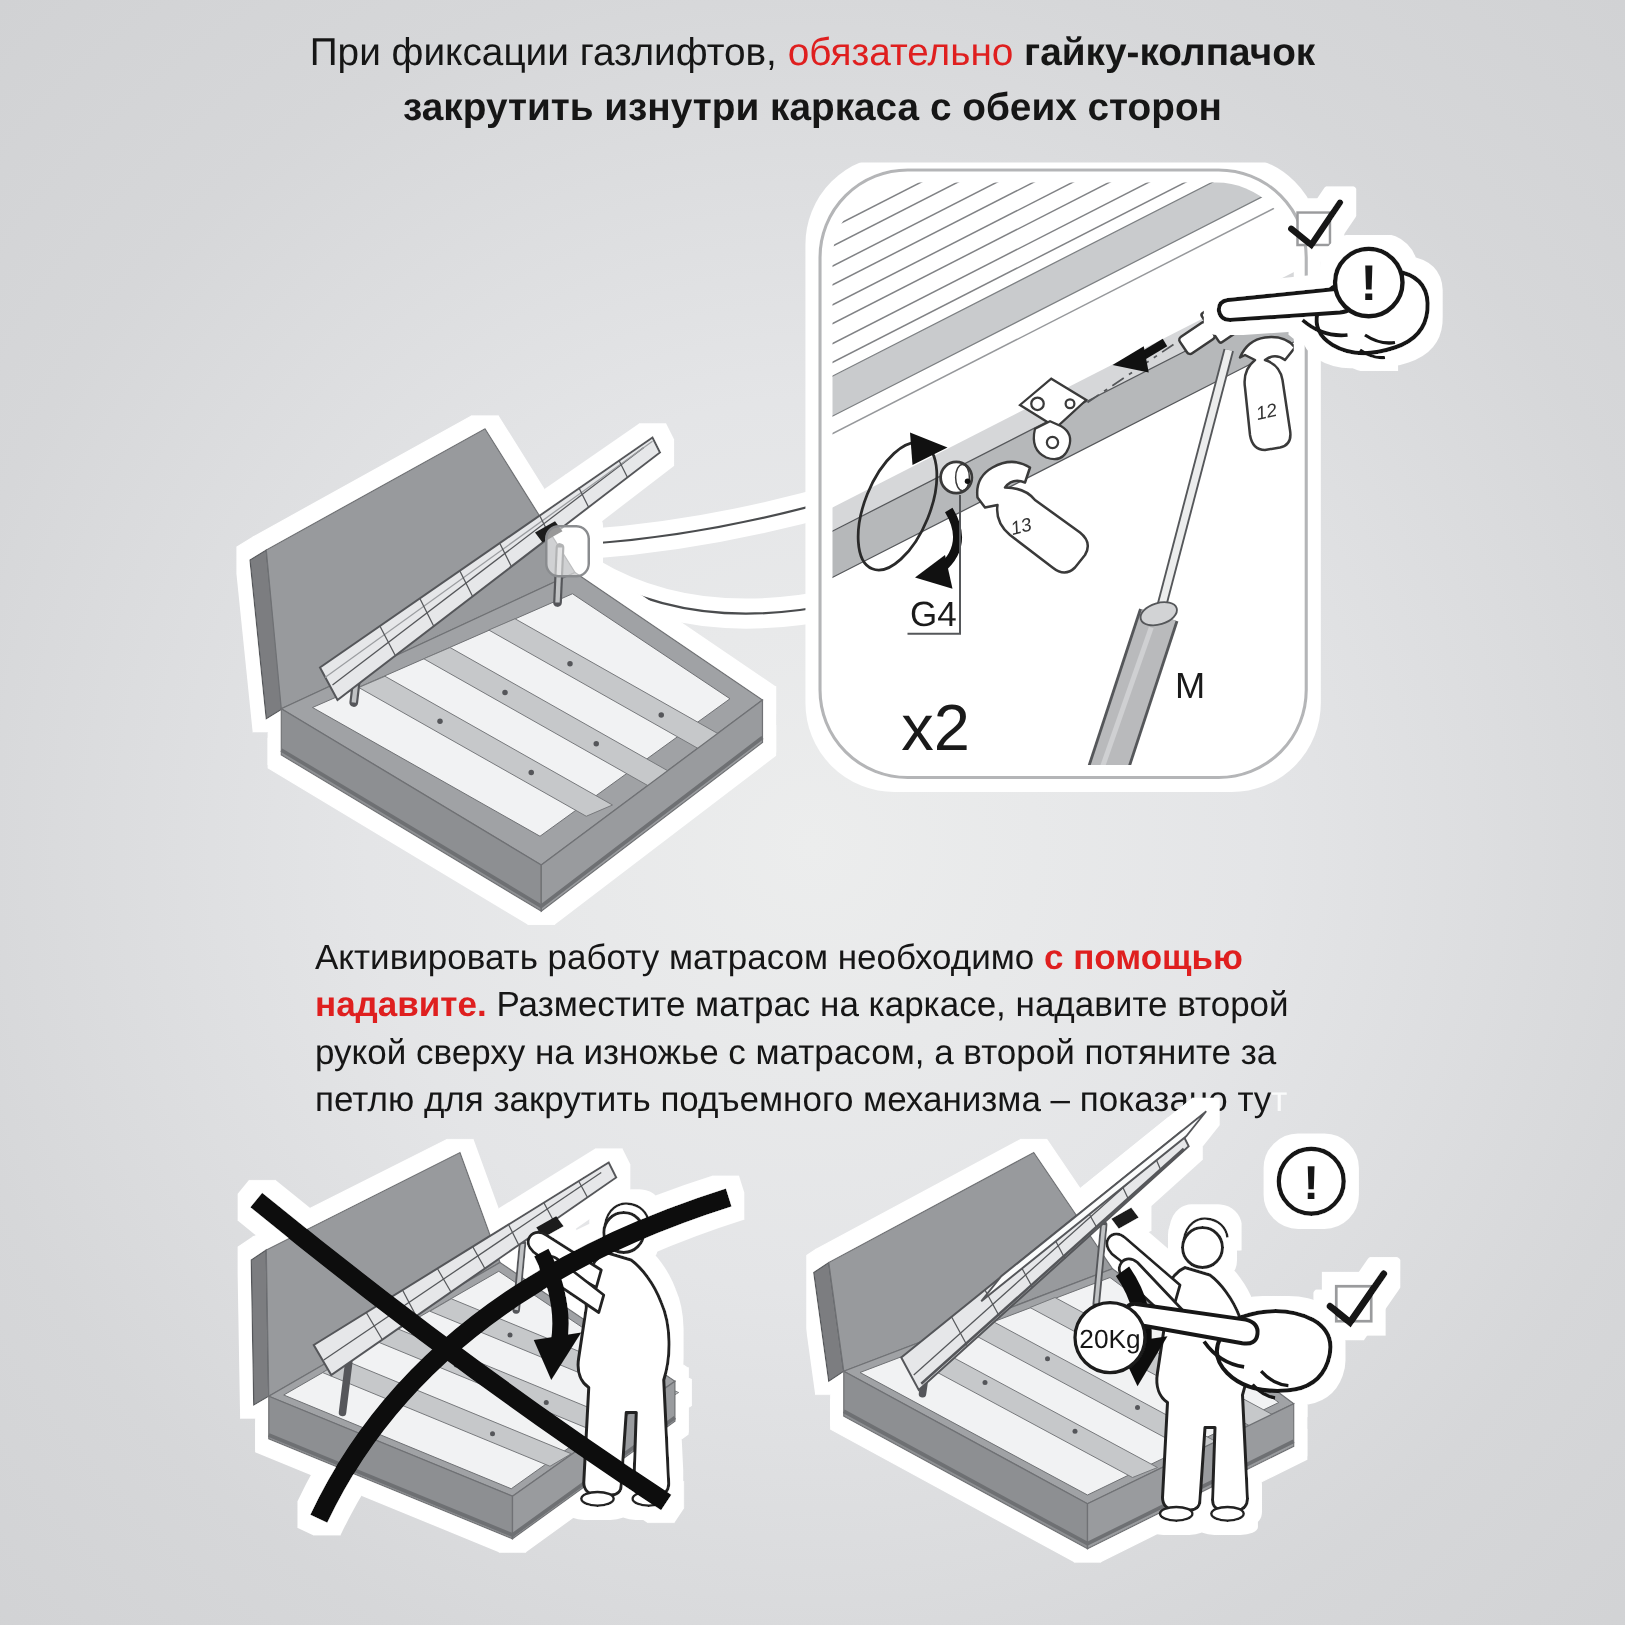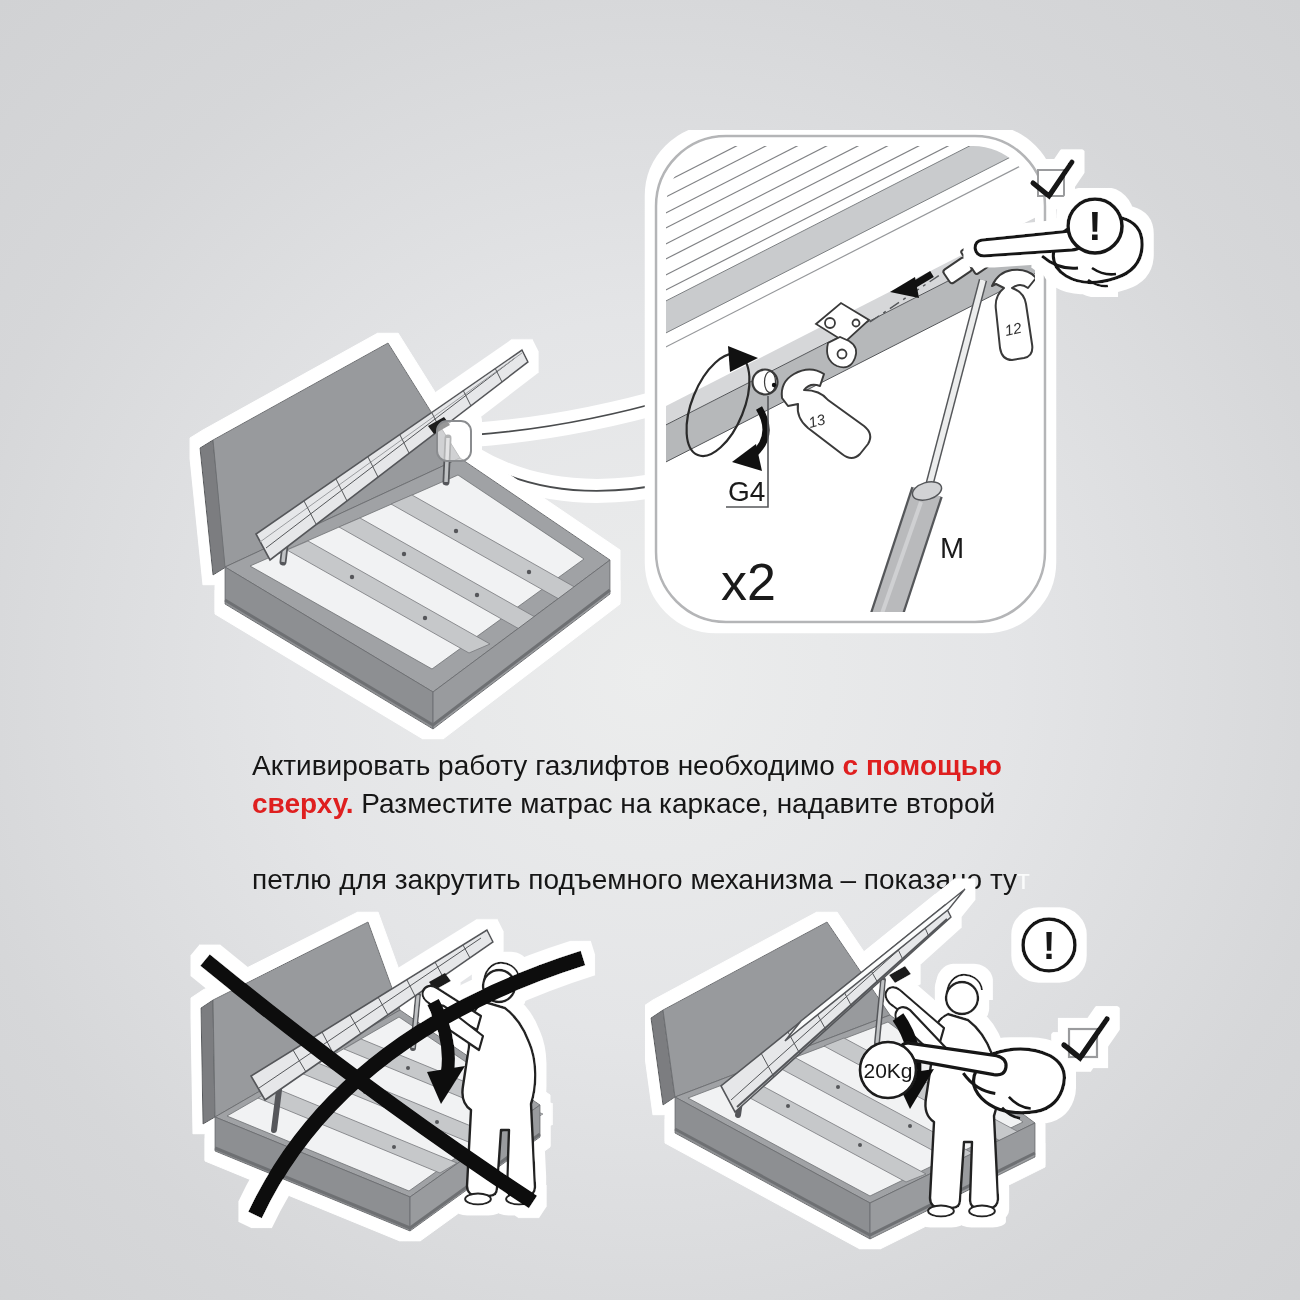--- a/index.html
+++ b/index.html
@@ -26,20 +26,24 @@
   .svg-br{left:645px;top:875px;}
   text{font-family:"Liberation Sans", sans-serif;}
   .lbl{fill:#1a1a1a;}
   .wlbl{fill:#333;font-style:italic;}
 </style>
 </head>
 <body>
 
 <div class="canvas">
 
+  <div class="heading">
+    <span>При фиксации газлифтов, </span><span class="red">обязательно</span><span class="b"> гайку-колпачок</span><br>
+    <span class="b">закрутить изнутри каркаса с обеих сторон</span>
+  </div>
 
   <svg class="svg-top" width="990" height="610" viewBox="0 0 990 610">
     <defs>
       <filter id="stk1" x="-12%" y="-12%" width="124%" height="124%">
         <feMorphology in="SourceAlpha" operator="dilate" radius="10" result="d"></feMorphology>
         <feFlood flood-color="#ffffff"></feFlood>
         <feComposite in2="d" operator="in" result="o"></feComposite>
         <feMerge>
             <feMergeNode in="o"></feMergeNode>
             <feMergeNode in="SourceGraphic"></feMergeNode>
@@ -191,23 +195,23 @@
         <path d="M922,138 q12,8 24,6 M918,150 q10,7 20,6" fill="none" stroke-width="2.6"></path>
       </g>
       <g>
         <circle cx="925" cy="96" r="27" fill="#ffffff" stroke="#161616" stroke-width="3.5"></circle>
         <text x="925" y="110" font-size="40" font-weight="bold" text-anchor="middle" fill="#161616">!</text>
       </g>
     </g>
   </svg>
 
   <div class="para">
-    <span>Активировать работу газлифтов необходимо </span><span class="red b">с помощью</span><br>
-    <span class="red b">сверху.</span><span> Разместите матрас на каркасе, надавите второй</span><br>
-    <br>
+    <span>Активировать работу матрасом необходимо </span><span class="red b">с помощью</span><br>
+    <span class="red b">надавите.</span><span> Разместите матрас на каркасе, надавите второй</span><br>
+    <span>рукой сверху на изножье с матрасом, а второй потяните за</span><br>
     <span>петлю для закрутить подъемного механизма – показано ту</span><span class="faded">т</span>
   </div>
 
   <svg class="svg-bl" width="500" height="410" viewBox="0 0 500 410">
     <defs>
       <filter id="stk2" x="-12%" y="-12%" width="124%" height="124%">
         <feMorphology in="SourceAlpha" operator="dilate" radius="10" result="d"></feMorphology>
         <feFlood flood-color="#ffffff"></feFlood>
         <feComposite in2="d" operator="in" result="o"></feComposite>
         <feMerge>

